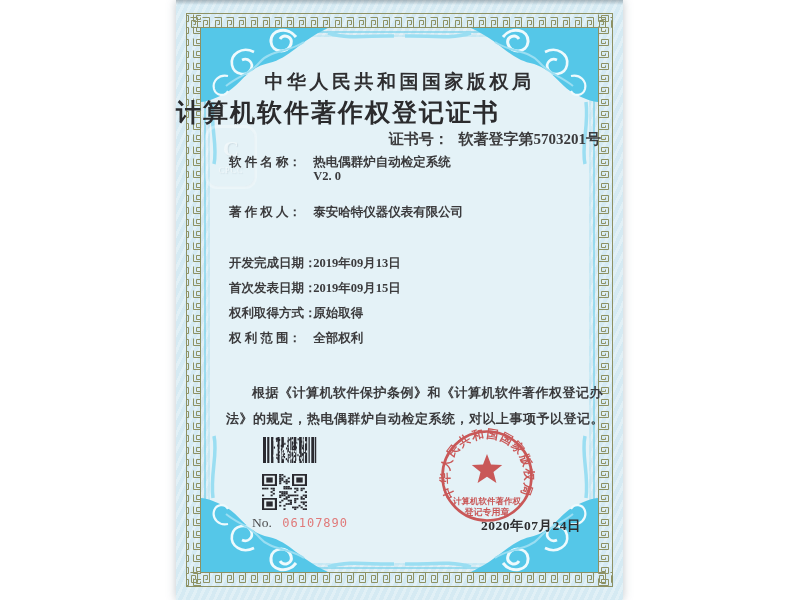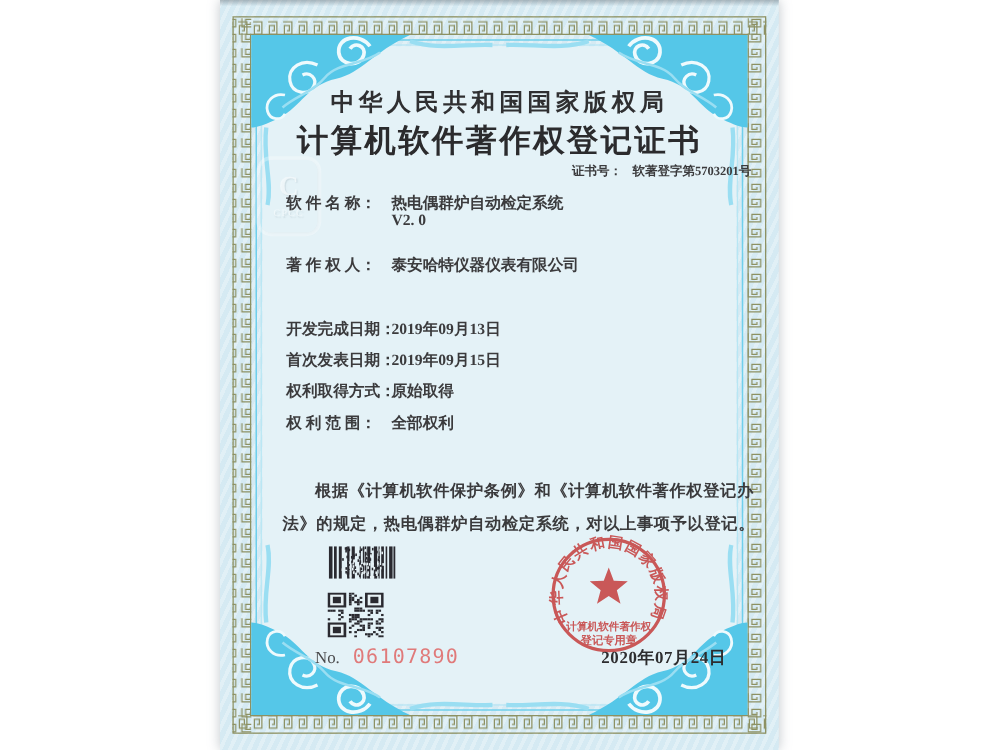--- a/index.html
+++ b/index.html
@@ -9,23 +9,23 @@
          background:#d9ecf4;
          background-image:repeating-linear-gradient(115deg,rgba(255,255,255,.22) 0 3px,rgba(198,226,238,.20) 3px 7px);
          box-shadow:0 0 9px rgba(120,132,142,.45);}
   .inner-bg{position:absolute;left:34px;top:37px;right:34px;bottom:37px;background:#e4f2f7;}
   .top-shade{position:absolute;left:0;right:0;top:0;height:5px;
          background:linear-gradient(rgba(100,110,118,.45),rgba(100,110,118,0));}
   .frame{position:absolute;left:0;top:0;}
 
   .authority{position:absolute;left:0;right:0;top:69px;text-align:center;
          font-size:19px;font-weight:bold;letter-spacing:3.5px;color:#2f2f31;}
-  .cert-title{position:absolute;left:0;right:0;top:96px;text-align:center;
+  .cert-title{position:absolute;left:0;right:0;top:96px;text-align:left;
          font-size:25px;font-weight:bold;letter-spacing:2px;color:#2b2b2d;}
-  .certno{position:absolute;right:22px;top:130px;font-size:10px;font-weight:bold;color:#3b3b3d;}
+  .certno{position:absolute;right:22px;top:130px;font-size:15px;font-weight:bold;color:#3b3b3d;}
   .certno span{margin-left:6px;}
 
   .row{position:absolute;left:53px;font-size:12.5px;font-weight:bold;color:#3b3b3d;white-space:nowrap;}
   .row .lbl{display:inline-block;width:81px;}
   .row .val{display:inline-block;}
 
   .statement{position:absolute;left:50px;top:380px;width:394px;
          font-size:13px;line-height:26px;font-weight:bold;letter-spacing:.5px;
          text-indent:2em;color:#3a3a3c;}
 
@@ -36,21 +36,21 @@
          color:rgba(255,255,255,.85);text-shadow:1px 1px 1px rgba(150,168,178,.5);}
   .emb-t{display:block;margin-top:4px;font-size:8px;letter-spacing:1px;
          color:rgba(255,255,255,.9);text-shadow:1px 1px 1px rgba(150,168,178,.5);}
 
   .barcode{position:absolute;left:87px;top:437px;width:58px;height:26px;}
   .qr{position:absolute;left:86px;top:474px;width:45px;height:36px;}
 
   .serial{position:absolute;left:76px;top:515px;font-size:13.5px;white-space:nowrap;}
   .serial-lbl{color:#4a4a4c;}
   .serial-num{color:#e07a7a;font-family:"DejaVu Sans Mono","Liberation Mono",monospace;
-         font-size:16px;letter-spacing:1px;margin-left:7px;}
+         font-size:12px;letter-spacing:1px;margin-left:7px;}
 
   .seal{position:absolute;left:251px;top:416px;width:120px;height:120px;opacity:.88;}
   .seal text{fill:#c64343;}
   .issue-date{position:absolute;left:273px;top:517px;font-size:13.5px;font-weight:bold;
          letter-spacing:.5px;color:#2d2d2f;margin-left:32px;}
 </style>
 </head>
 <body>
 
 <div class="stage">

